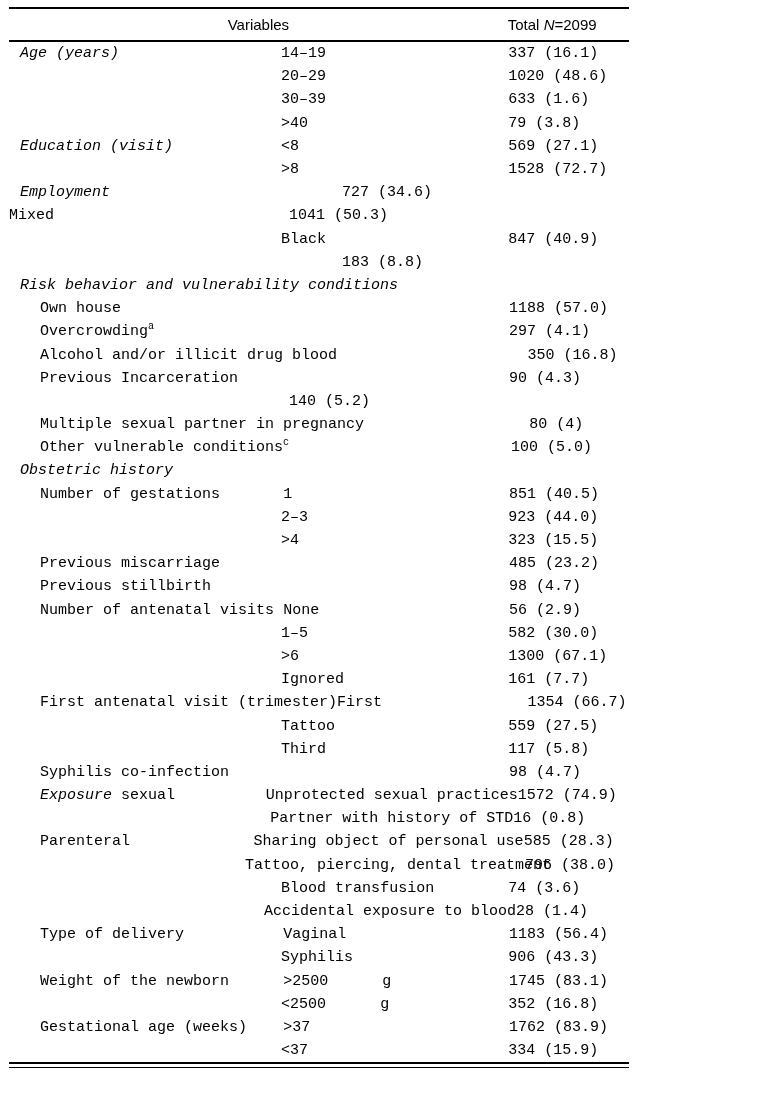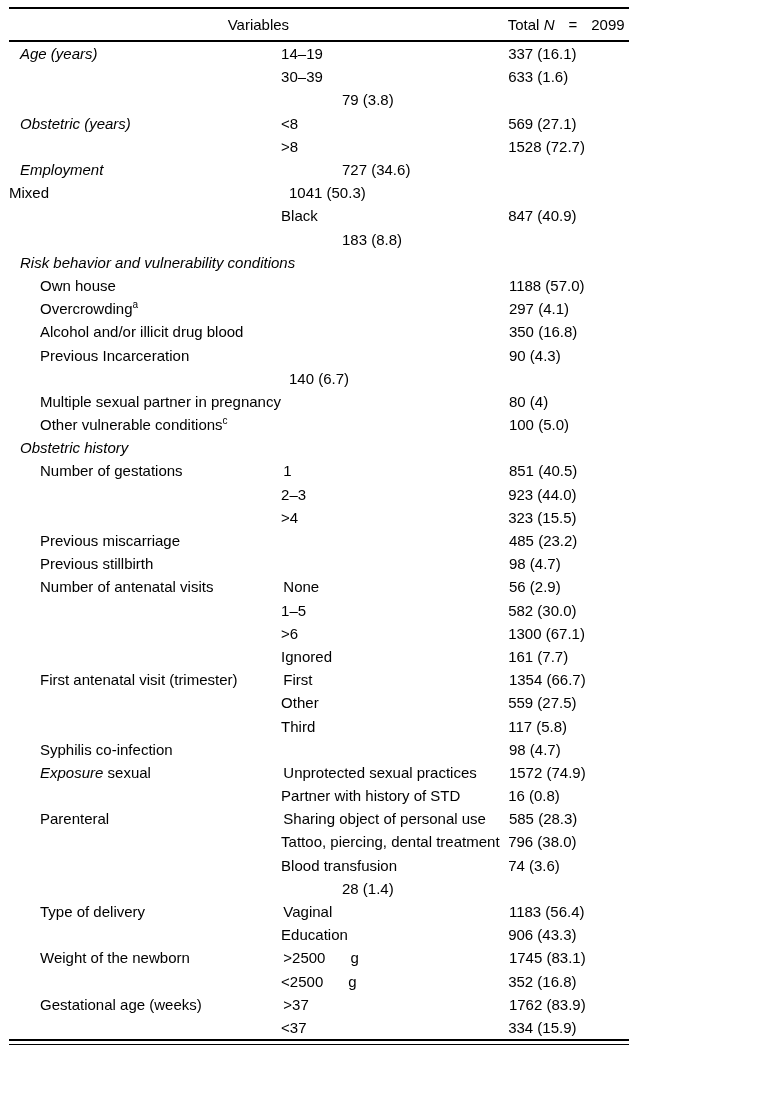--- a/index.html
+++ b/index.html
@@ -27,29 +27,29 @@
     border-bottom: 2.5px solid #000;
   }
   .th-vars {
     width: 613px;
     text-align: center;
   }
   .th-total {
     width: 149px;
     display: flex;
     align-items: center;
-    gap: 14px;
     white-space: nowrap;
   }
   .th-total .nsym { font-style: italic; }
   .tbody { }
   .row {
     display: flex;
     align-items: center;
     height: 23.2px;
+    font-family: Liberation Mono, monospace;
   }
   .cell { white-space: pre; overflow: visible; }
   .cell.var {
     width: 333px;
     padding-left: 11px;
   }
   .row.indent .cell.var { padding-left: 31px; }
   .cell.cat { width: 280px; }
   .cell.total { width: 149px; }
   .em { font-style: italic; }
@@ -78,29 +78,35 @@
       </div>
     </div>
     <div class="tbody" id="tbody">
         <div class="row">
           <div class="cell var"><span class="em">Age (years)</span></div>
           <div class="cell cat">14–19</div>
           <div class="cell total">337 (16.1)</div>
         </div>
         <div class="row">
           <div class="cell var"></div>
+          <div class="cell cat">20–29</div>
+          <div class="cell total">1020 (48.6)</div>
+        </div>
+        <div class="row">
+          <div class="cell var"></div>
           <div class="cell cat">30–39</div>
           <div class="cell total">633 (1.6)</div>
         </div>
         <div class="row">
           <div class="cell var"></div>
+          <div class="cell cat">&gt;40</div>
           <div class="cell total">79 (3.8)</div>
         </div>
         <div class="row">
-          <div class="cell var"><span class="em">Obstetric (years)</span></div>
+          <div class="cell var"><span class="em">Education (visit)</span></div>
           <div class="cell cat">&lt;8</div>
           <div class="cell total">569 (27.1)</div>
         </div>
         <div class="row">
           <div class="cell var"></div>
           <div class="cell cat">&gt;8</div>
           <div class="cell total">1528 (72.7)</div>
         </div>
         <div class="row">
           <div class="cell var"><span class="em">Employment</span></div>
@@ -139,21 +145,21 @@
           <div class="cell cat"></div>
           <div class="cell total">350 (16.8)</div>
         </div>
         <div class="row indent">
           <div class="cell var"><span>Previous Incarceration</span></div>
           <div class="cell cat"></div>
           <div class="cell total">90 (4.3)</div>
         </div>
         <div class="row indent">
           <div class="cell cat"></div>
-          <div class="cell total">140 (6.7)</div>
+          <div class="cell total">140 (5.2)</div>
         </div>
         <div class="row indent">
           <div class="cell var"><span>Multiple sexual partner in pregnancy</span></div>
           <div class="cell cat"></div>
           <div class="cell total">80 (4)</div>
         </div>
         <div class="row indent">
           <div class="cell var"><span>Other vulnerable conditions</span><sup>c</sup></div>
           <div class="cell cat"></div>
           <div class="cell total">100 (5.0)</div>
@@ -208,21 +214,21 @@
           <div class="cell cat">Ignored</div>
           <div class="cell total">161 (7.7)</div>
         </div>
         <div class="row indent">
           <div class="cell var"><span>First antenatal visit (trimester)</span></div>
           <div class="cell cat">First</div>
           <div class="cell total">1354 (66.7)</div>
         </div>
         <div class="row">
           <div class="cell var"></div>
-          <div class="cell cat">Other</div>
+          <div class="cell cat">Tattoo</div>
           <div class="cell total">559 (27.5)</div>
         </div>
         <div class="row">
           <div class="cell var"></div>
           <div class="cell cat">Third</div>
           <div class="cell total">117 (5.8)</div>
         </div>
         <div class="row indent">
           <div class="cell var"><span>Syphilis co-infection</span></div>
           <div class="cell cat"></div>
@@ -248,30 +254,31 @@
           <div class="cell cat">Tattoo, piercing, dental treatment</div>
           <div class="cell total">796 (38.0)</div>
         </div>
         <div class="row">
           <div class="cell var"></div>
           <div class="cell cat">Blood transfusion</div>
           <div class="cell total">74 (3.6)</div>
         </div>
         <div class="row">
           <div class="cell var"></div>
+          <div class="cell cat">Accidental exposure to blood</div>
           <div class="cell total">28 (1.4)</div>
         </div>
         <div class="row indent">
           <div class="cell var"><span>Type of delivery</span></div>
           <div class="cell cat">Vaginal</div>
           <div class="cell total">1183 (56.4)</div>
         </div>
         <div class="row">
           <div class="cell var"></div>
-          <div class="cell cat">Education</div>
+          <div class="cell cat">Syphilis</div>
           <div class="cell total">906 (43.3)</div>
         </div>
         <div class="row indent">
           <div class="cell var"><span>Weight of the newborn</span></div>
           <div class="cell cat">&gt;2500      g</div>
           <div class="cell total">1745 (83.1)</div>
         </div>
         <div class="row">
           <div class="cell var"></div>
           <div class="cell cat">&lt;2500      g</div>

